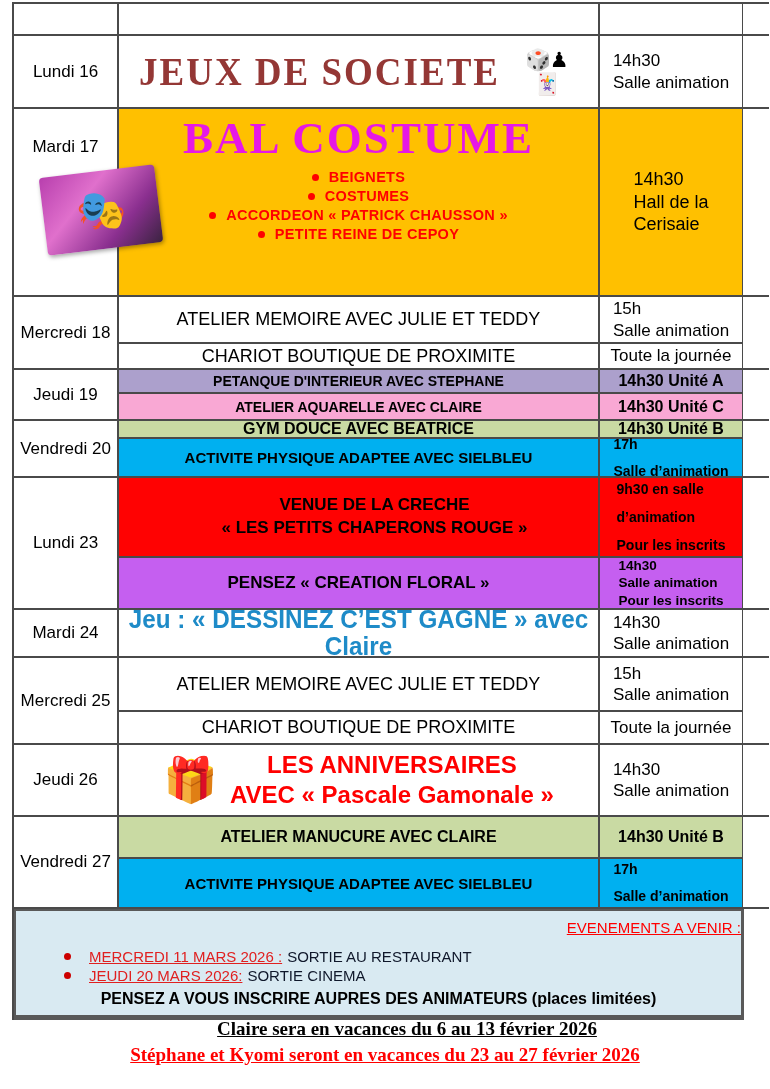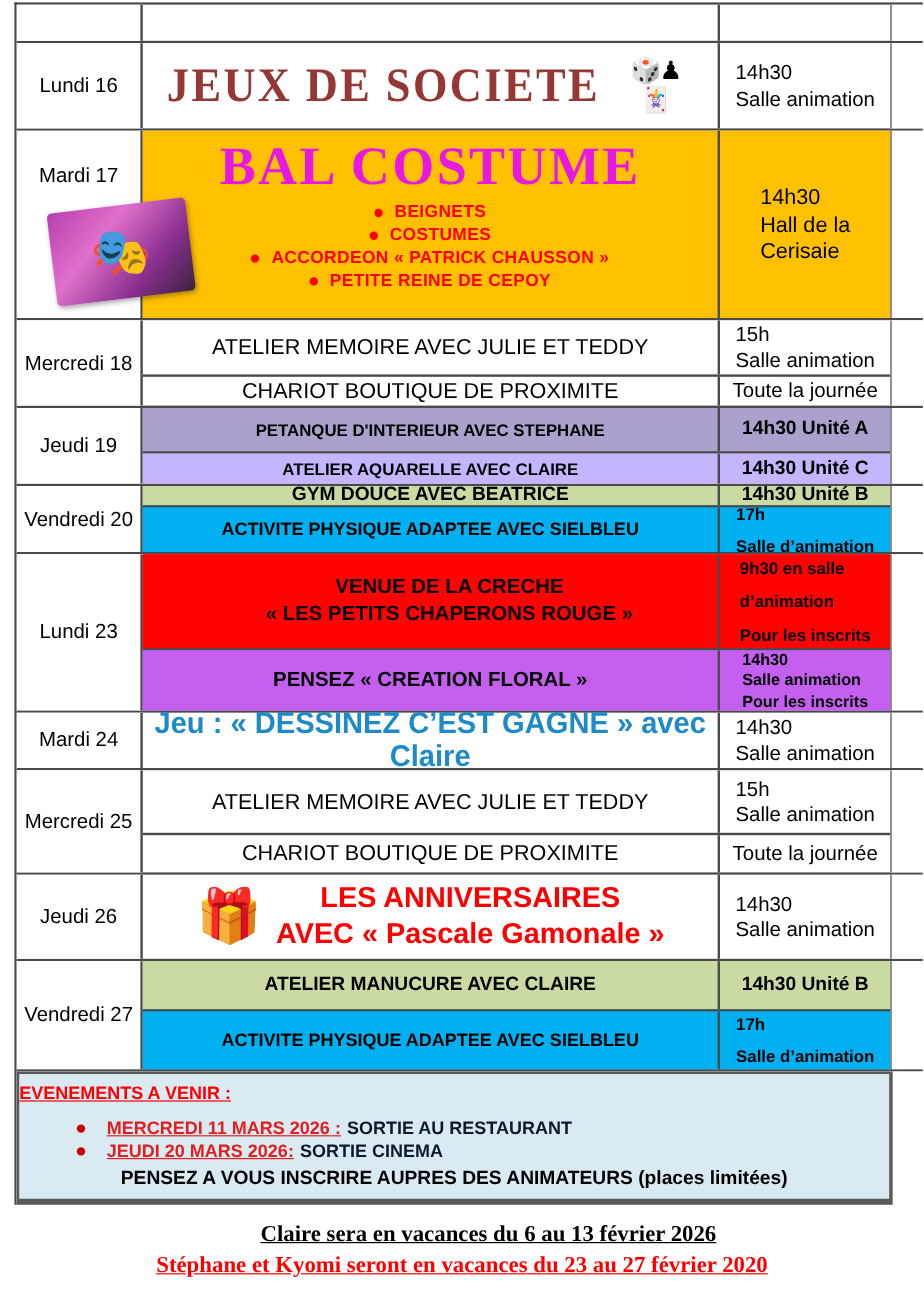--- a/index.html
+++ b/index.html
@@ -26,21 +26,21 @@
     width:142px; flex:0 0 142px; display:flex; align-items:center; justify-content:center;
     text-align:left; font-size:17px; white-space:pre-line; line-height:1.25; padding:1px 2px;
   }
   .stub { flex:1 1 auto; border-left:1px solid #4a4a4a; background:#fff; }
 
   .pre { white-space:pre-line;padding-left:32px; }
 
   
   .bg-gold   { background:#FFC000; }
   .bg-lav    { background:#ACA0CC; }
-  .bg-peach  { background:#c4b5fd; }
+  .bg-peach  { background:#f9a8d4; }
   .bg-green  { background:#C9DAA3; }
   .bg-blue   { background:#00B0F0; }
   .bg-red    { background:#FF0202; }
   .bg-orchid { background:#C55FF0; }
 
   
   .t-jeux {
     font-family:"Liberation Serif", serif; font-weight:bold; font-size:37px;
     color:#943735; letter-spacing:2px; transform:scaleY(1.08); line-height:1;
   }
@@ -82,22 +82,22 @@
   
   .games-icon { width:64px; margin-left:14px; font-size:21px; line-height:1.1; letter-spacing:-2px; display:inline-block; }
   .gift-icon { font-size:44px; margin-right:12px; line-height:1; }
   .anniv-wrap { display:flex; align-items:center; justify-content:center; }
 
   
   .events {
     width:730px; background:#D9EAF2; border:2px solid #595959; border-bottom:5px solid #595959;
     border-right:3px solid #595959; padding:8px 0 6px 0; height:111px;
   }
-  .events-title { text-align:left; color:#FF0000; font-weight:bold; font-size:15px; text-decoration:underline; margin-bottom:12px; }
-  .event-line { display:flex; align-items:center; margin:2px 0 2px 48px; font-size:15px; font-weight:bold; }
+  .events-title { text-align:right; color:#FF0000; font-weight:normal; font-size:15px; text-decoration:underline; margin-bottom:12px; }
+  .event-line { display:flex; align-items:center; margin:2px 0 2px 48px; font-size:15px; font-weight:normal; }
   .event-dot { width:7px; height:7px; border-radius:50%; background:#CC0000; margin-right:18px; flex:0 0 7px; }
   .event-date { color:#E02020; text-decoration:underline; }
   .event-text { color:#0f172a; margin-left:5px; }
   .events-note { text-align:center; font-size:16px; font-weight:bold; color:#000; margin-top:6px; }
 
   
   .footer { position:absolute; left:0; top:1018px; width:770px; text-align:center;
     font-family:"Liberation Serif", serif; font-weight:bold; }
   .footer-l1 { font-size:19px; color:#000; text-decoration:underline; margin-bottom:4px;padding-left:44px; }
   .footer-l2 { font-size:19px; color:#FF0000; text-decoration:underline; }
@@ -126,21 +126,21 @@
         <span class="t-jeux">JEUX DE SOCIETE</span>
         <span class="games-icon">🎲♟🃏</span>
       </div>
       <div class="time">14h30
 Salle animation</div>
     </div>
       </div>
     <div class="stub"></div>
   </div>
 
-  <div class="rg" style="height:158px">
+  <div class="rg" style="height:188px">
     <div class="day" style="align-items:flex-start; padding-top:28px;">Mardi 17</div>
     <div class="mid bg-gold">
         <div class="sub bg-gold" style="height:100%">
       <div class="act bal-cell bg-gold">
         <div class="mask-img">
               <span>🎭</span>
             </div>
         <div class="t-bal">BAL COSTUME</div>
         <div class="bal-bullets">
           <div class="bullet-line">
@@ -181,21 +181,21 @@
         <div class="act act-lg">CHARIOT BOUTIQUE DE PROXIMITE</div>
         <div class="time">Toute la journée</div>
       </div>
     </div>
     <div class="stub"></div>
   </div>
 
   <div class="rg">
     <div class="day">Jeudi 19</div>
     <div class="mid">
-      <div class="sub bg-lav" style="height:36px">
+      <div class="sub bg-lav" style="height:22px">
         <div class="act act-b14 bg-lav">PETANQUE D'INTERIEUR AVEC STEPHANE</div>
         <div class="time time-b16 bg-lav">14h30 Unité A</div>
       </div>
       <div class="sub bg-peach" style="height:27px">
         <div class="act act-b14 bg-peach">ATELIER AQUARELLE AVEC CLAIRE</div>
         <div class="time time-b16 bg-peach">14h30 Unité C</div>
       </div>
     </div>
     <div class="stub"></div>
   </div>
@@ -315,14 +315,14 @@
       </div>
       <div class="events-note">PENSEZ A VOUS INSCRIRE AUPRES DES ANIMATEURS (places limitées)</div>
     </div>
     <div class="stub" style="border-left:none"></div>
   </div>
 
 </div>
 
 <div class="footer">
   <div class="footer-l1">Claire sera en vacances du 6 au 13 février 2026</div>
-  <div class="footer-l2">Stéphane et Kyomi seront en vacances du 23 au 27 février 2020</div>
+  <div class="footer-l2">Stéphane et Kyomi seront en vacances du 23 au 27 février 2026</div>
 </div>
 
 </body></html>

